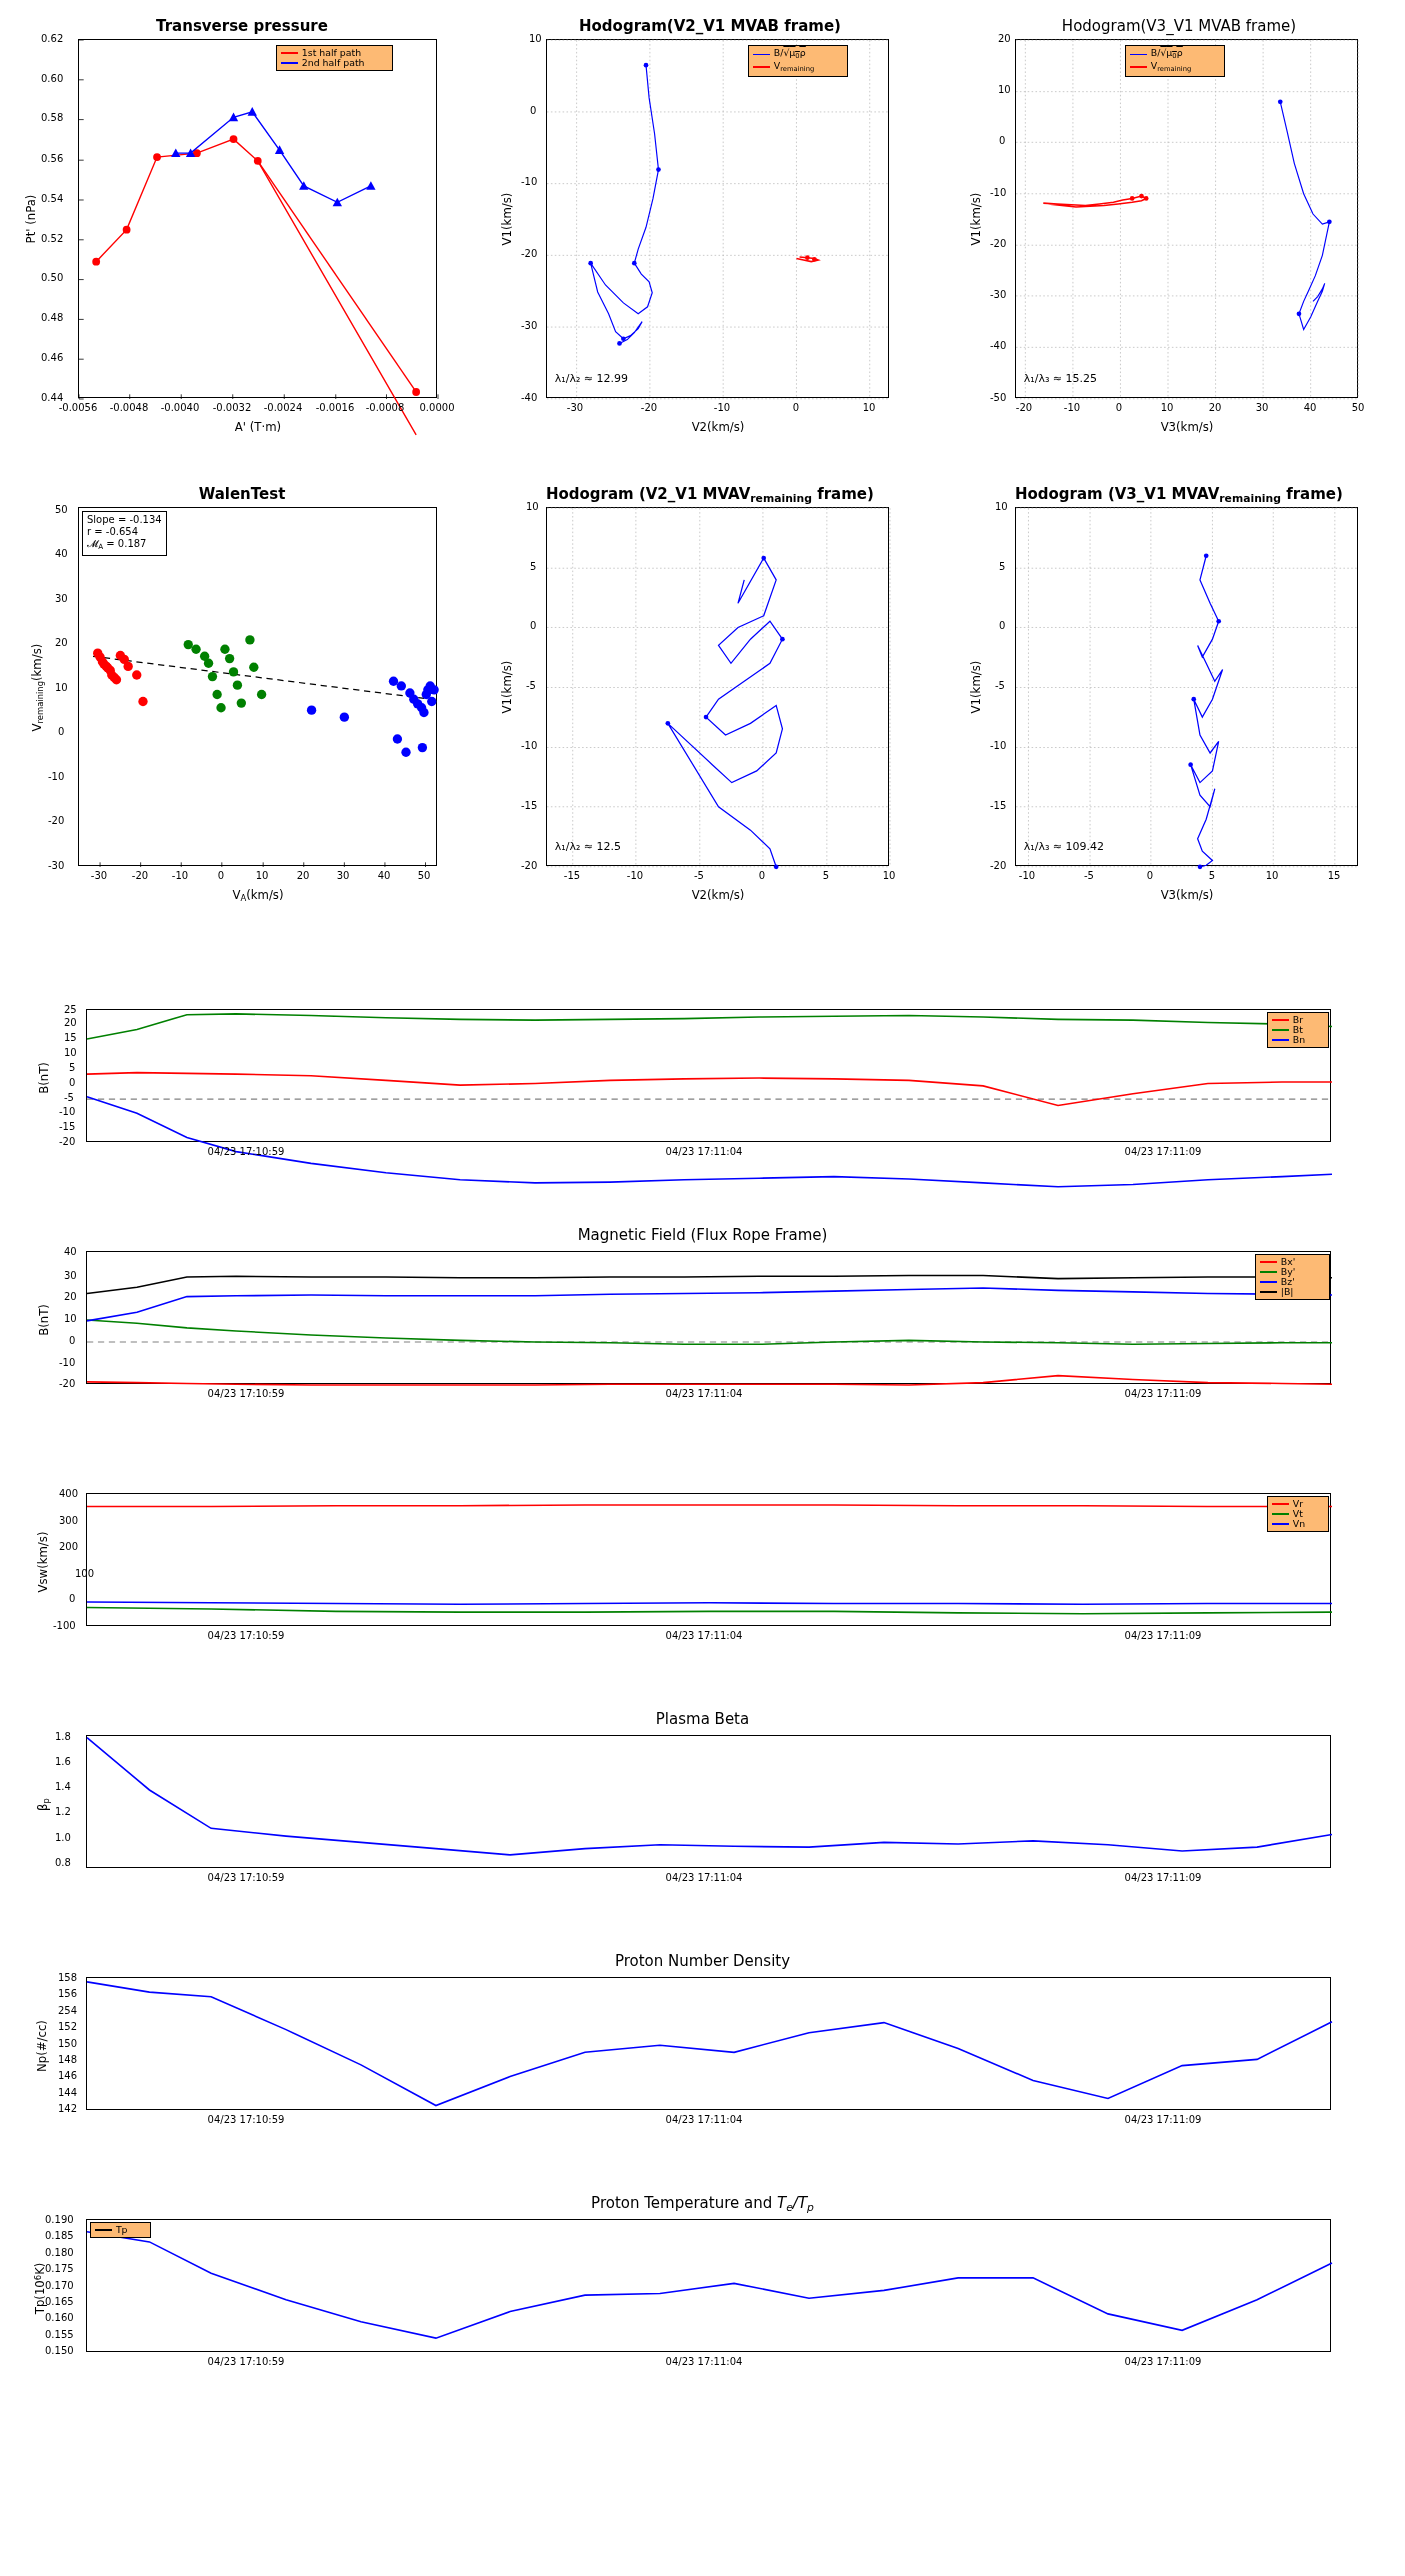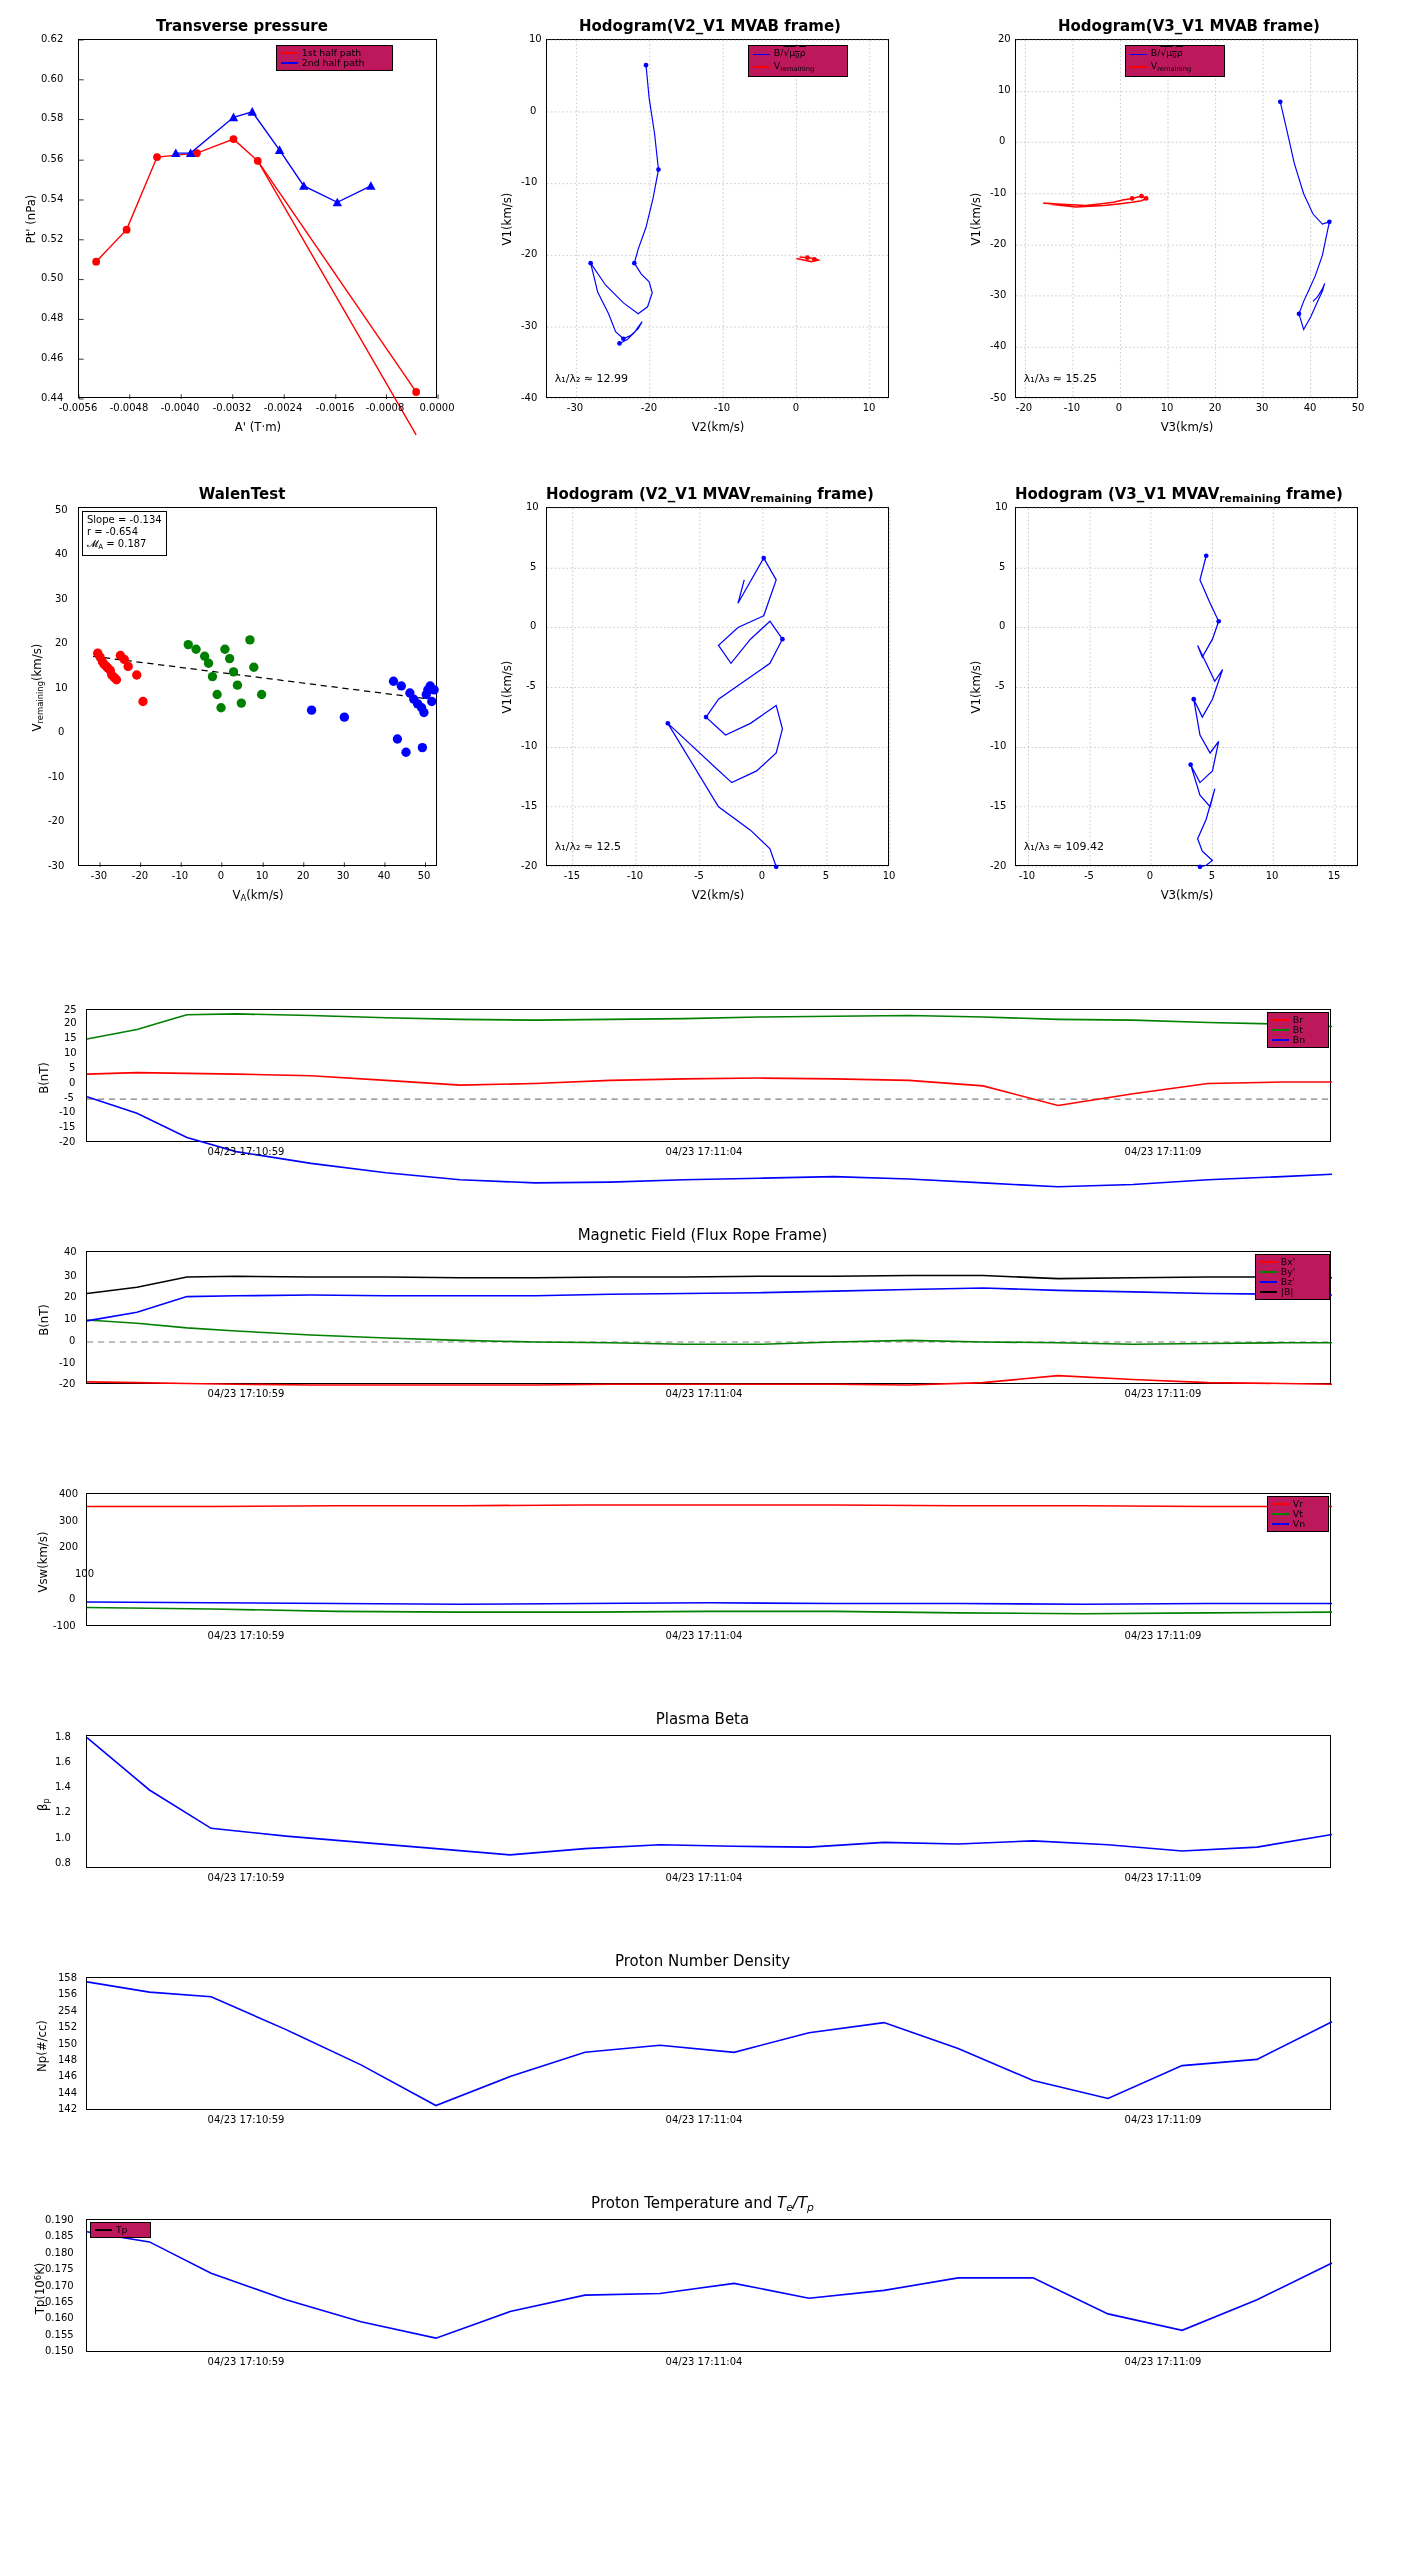--- a/index.html
+++ b/index.html
@@ -5,21 +5,21 @@
   html,body{margin:0;padding:0;background:#ffffff;}
   body{width:1405px;height:2576px;font-family:"DejaVu Sans",sans-serif;color:#000;}
   .page{position:relative;width:1405px;height:2576px;}
   .panel{position:absolute;box-sizing:border-box;}
   .axes{position:absolute;border:0.8px solid #000;background:#fff;box-sizing:border-box;}
   .ptitle{position:absolute;text-align:center;font-size:15px;color:#000;}
   .ylabel{position:absolute;transform-origin:center center;font-size:11.7px;white-space:nowrap;}
   .xlabel{position:absolute;text-align:center;font-size:11.7px;}
   .tick{position:absolute;font-size:10px;color:#000;white-space:nowrap;}
   .tickx{position:absolute;font-size:10px;color:#000;text-align:center;white-space:nowrap;}
-  .legend{position:absolute;border:0.8px solid #000;background:#be185d;font-size:9.4px;padding:2.3px 3.9px;box-sizing:border-box;}
+  .legend{position:absolute;border:0.8px solid #000;background:#fdba74;font-size:9.4px;padding:2.3px 3.9px;box-sizing:border-box;}
   .legend .row{display:flex;align-items:center;gap:3.9px;line-height:10px;white-space:nowrap;}
   .swatch{display:inline-block;width:17px;height:1.6px;}
   .ann{position:absolute;font-size:11px;white-space:nowrap;}
   .annbox{position:absolute;border:0.8px solid #000;background:#fff;font-size:10px;padding:2.3px 3.9px;line-height:11.7px;white-space:nowrap;}
   svg{position:absolute;left:0;top:0;overflow:visible;}
   .sub{font-size:0.72em;vertical-align:-0.25em;}
   .sup{font-size:0.72em;vertical-align:0.45em;}
 </style>
 </head>
 <body>
@@ -164,21 +164,21 @@
     <div class="tick" style="left:62px;top:105px;">0</div>
     <div class="tick" style="left:61px;top:33px;">10</div>
     <div class="tickx" style="left:76px;top:402px;width:62px;">-30</div>
     <div class="tickx" style="left:150px;top:402px;width:62px;">-20</div>
     <div class="tickx" style="left:223px;top:402px;width:62px;">-10</div>
     <div class="tickx" style="left:297px;top:402px;width:62px;">0</div>
     <div class="tickx" style="left:370px;top:402px;width:62px;">10</div>
   </div>
 
   <div class="panel" style="left:937px;top:0;width:468px;height:453px;">
-    <div class="ptitle" style="left:41px;top:17px;width:422px;font-weight:bold;">Hodogram(V3_V1 MVAB frame)</div>
+    <div class="ptitle" style="left:31px;top:17px;width:422px;font-weight:normal;">Hodogram(V3_V1 MVAB frame)</div>
     <div class="axes" style="left:78px;top:39px;width:343px;height:359px;">
       <svg width="343" height="359" viewBox="0 0 440 460">
         <g stroke="#bbbbbb" stroke-width="1" stroke-dasharray="2,3">
           <line x1="12" y1="0" x2="12" y2="460"></line>
             <line x1="73" y1="0" x2="73" y2="460"></line>
           <line x1="134" y1="0" x2="134" y2="460"></line>
             <line x1="195" y1="0" x2="195" y2="460"></line>
           <line x1="256" y1="0" x2="256" y2="460"></line>
             <line x1="317" y1="0" x2="317" y2="460"></line>
           <line x1="378" y1="0" x2="378" y2="460"></line>

